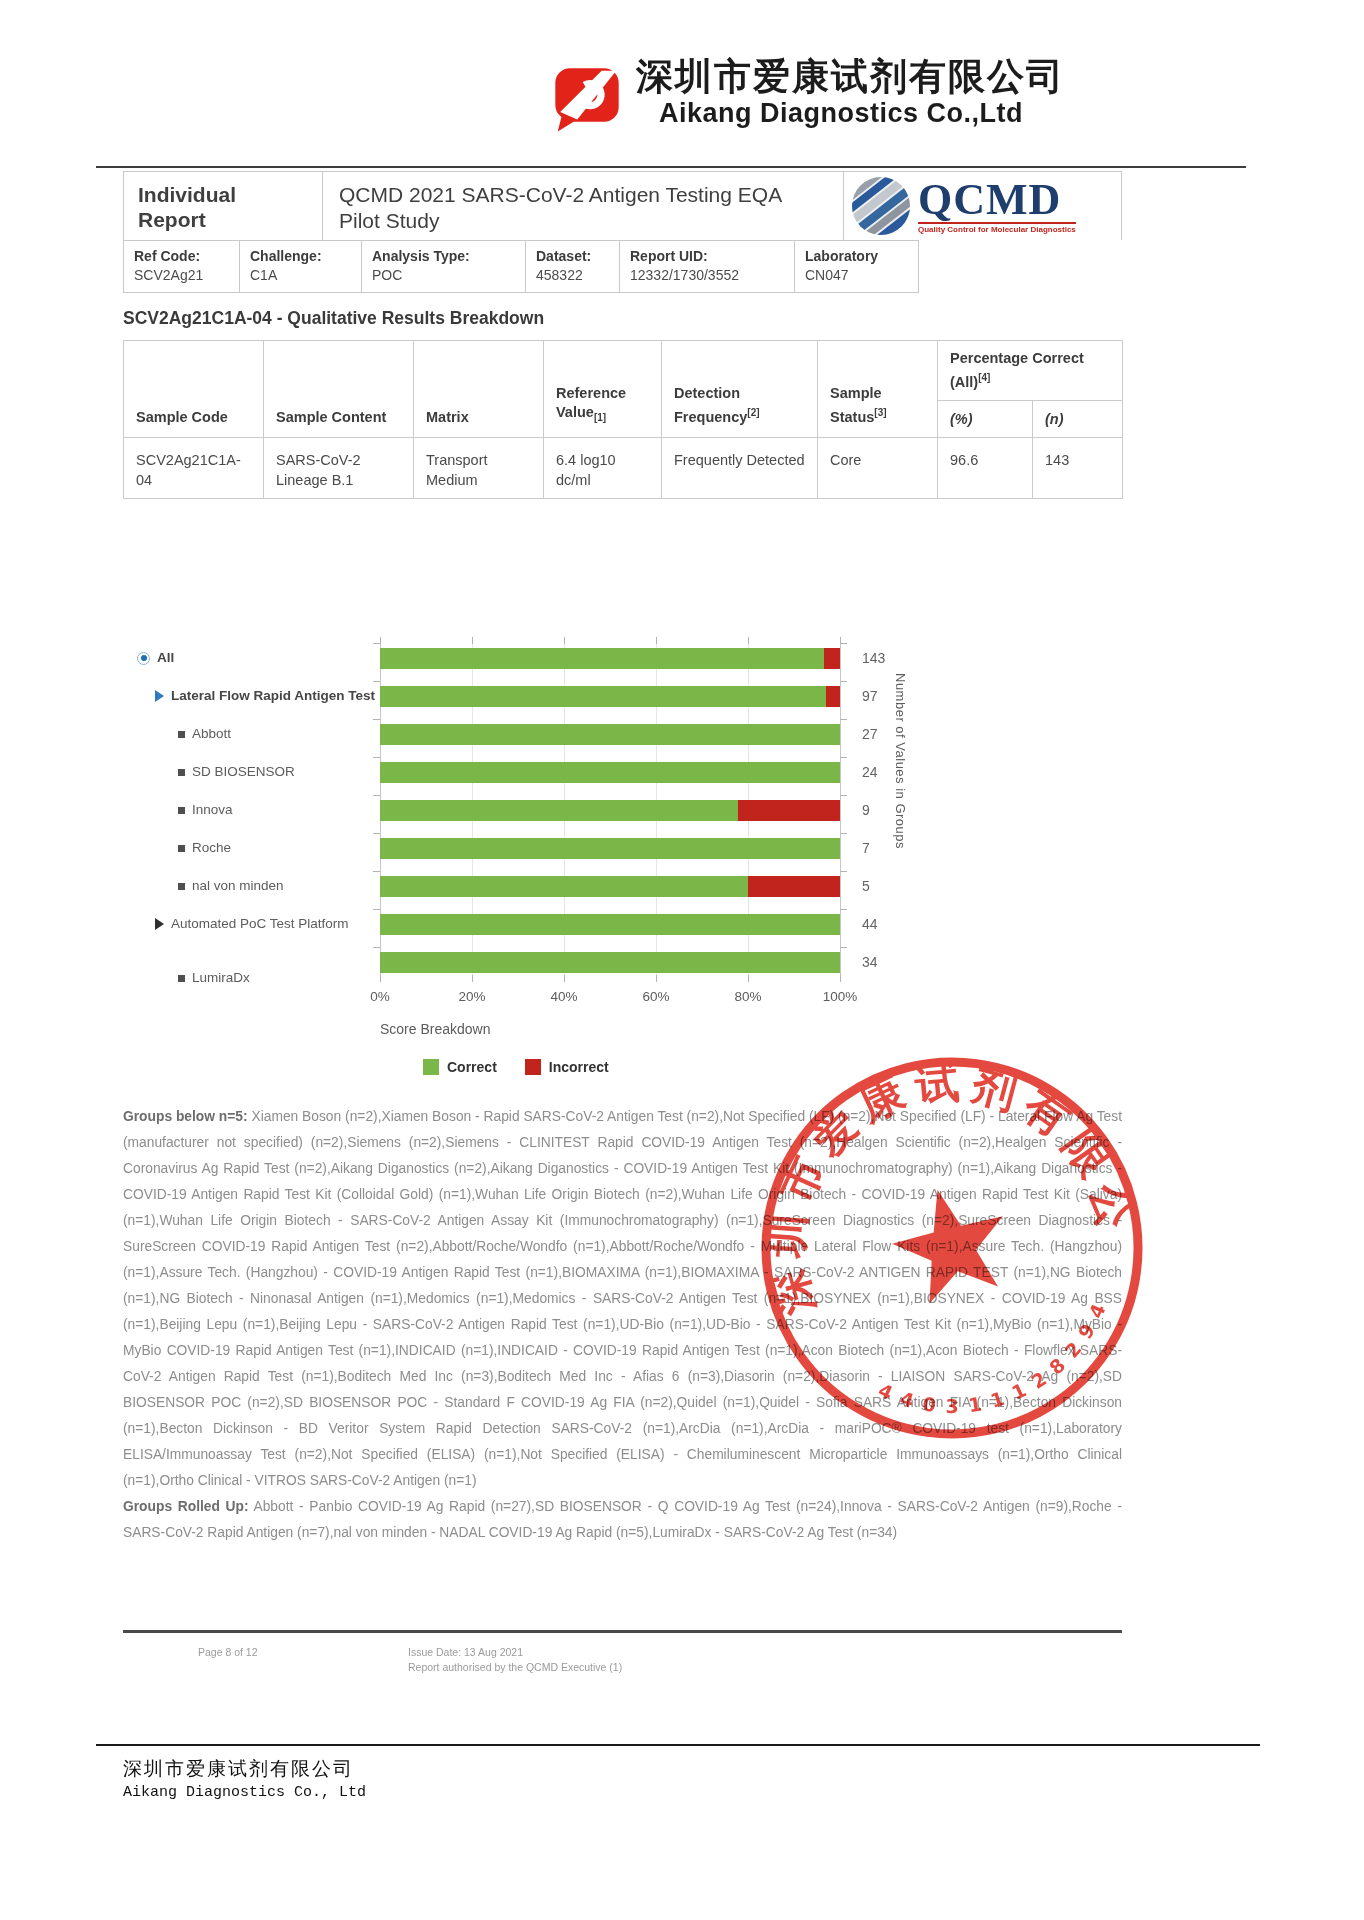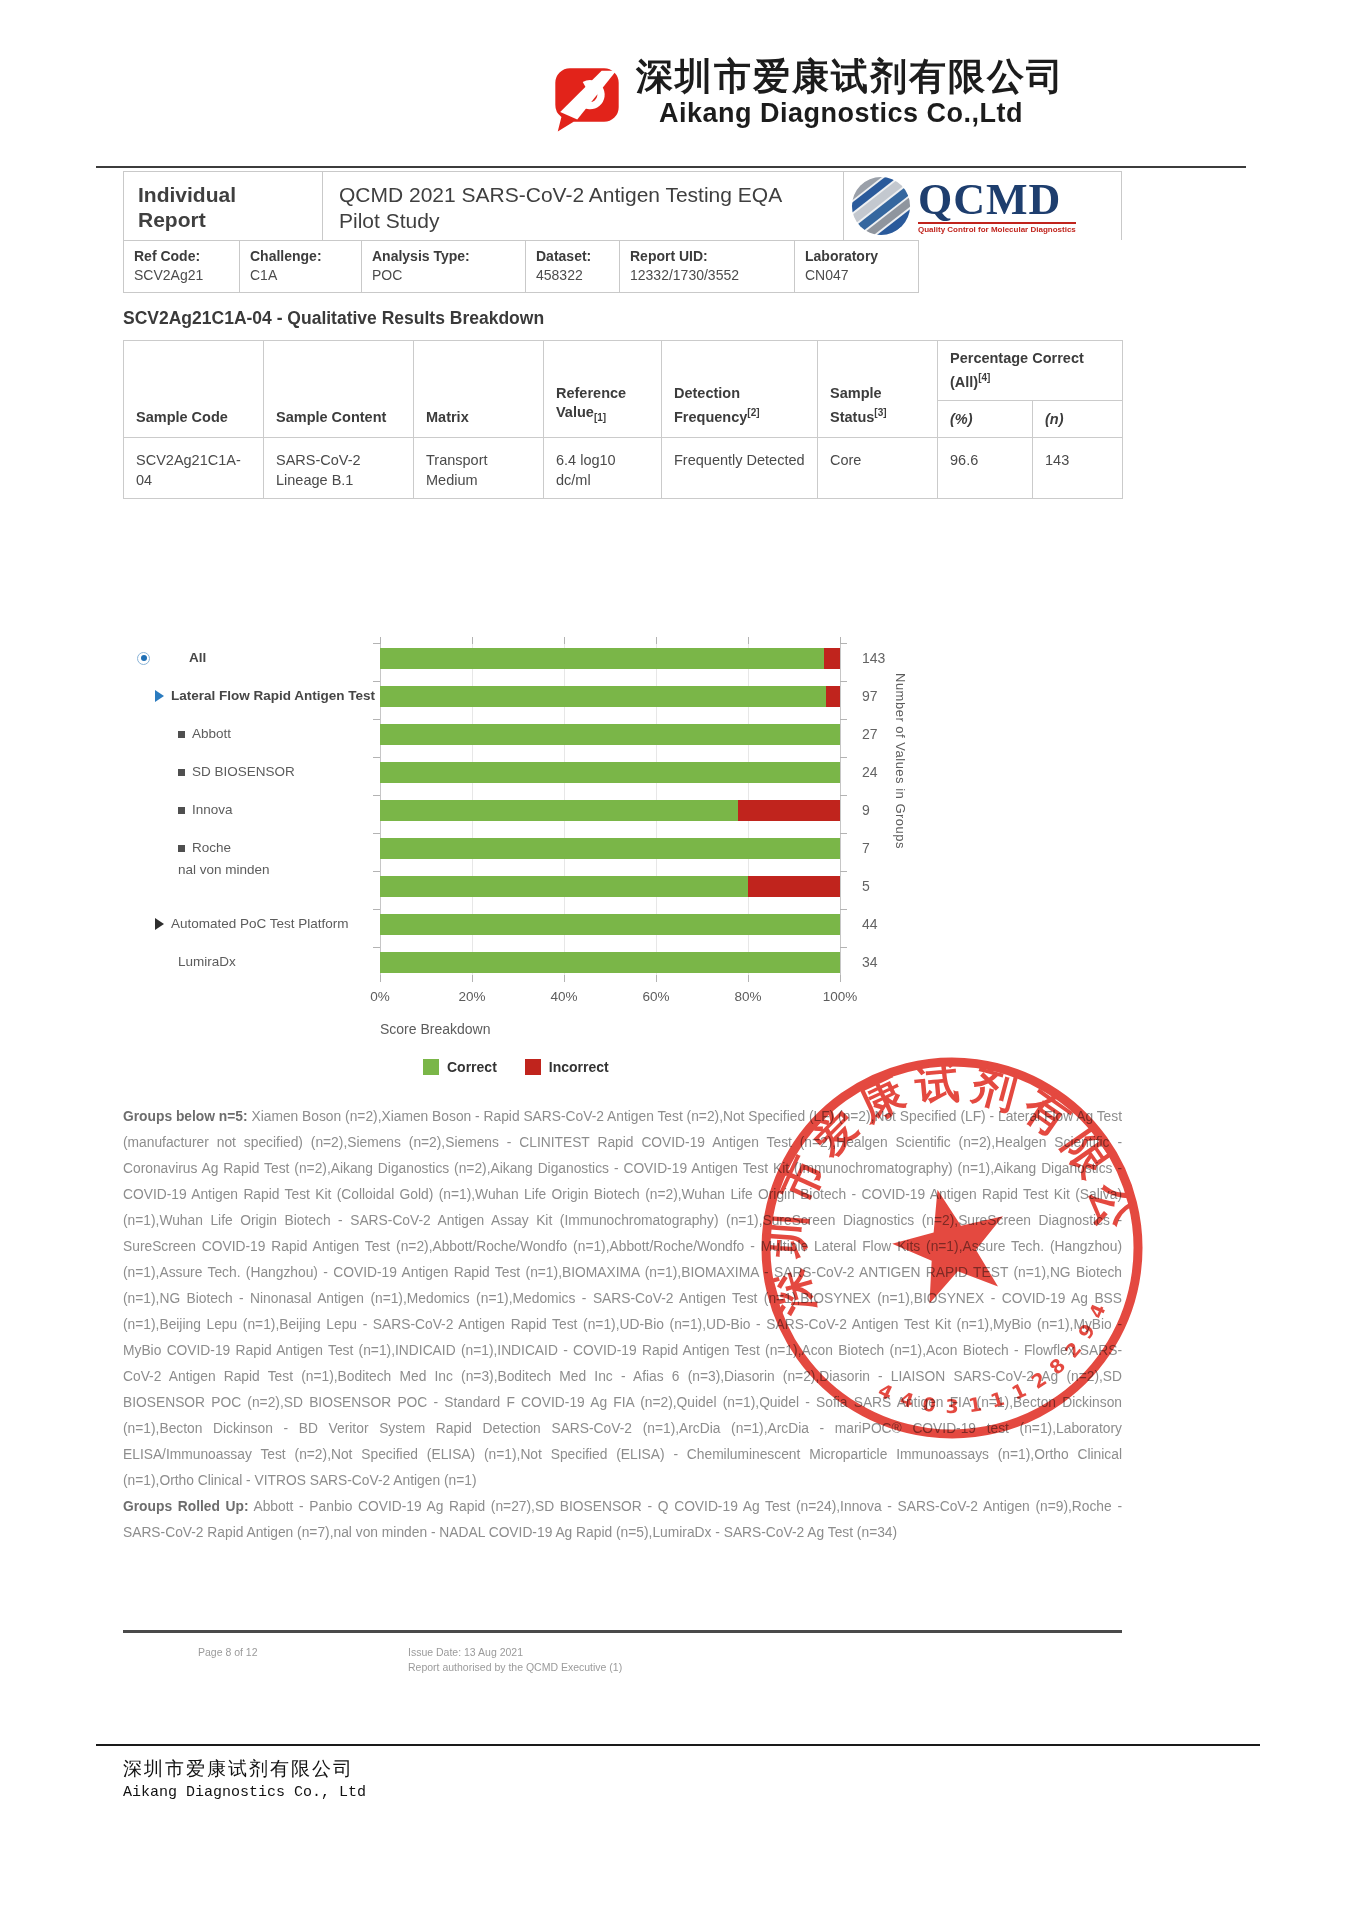--- a/index.html
+++ b/index.html
@@ -226,21 +226,21 @@
         <div class="gridline" style="left: 625px;"></div>
         <div class="tick-x" style="left: 625px; top: 4px; height: 7px;"></div>
         <div class="tick-x" style="left: 625px; top: 342px;"></div>
         <div class="xtick-label" style="left: 625px;">80%</div>
         <div class="axis-v" style="left: 717px;"></div>
         <div class="tick-x" style="left: 717px; top: 4px; height: 7px;"></div>
         <div class="tick-x" style="left: 717px; top: 342px;"></div>
         <div class="xtick-label" style="left: 717px;">100%</div>
         <div class="tick-y" style="left: 250px; top: 10px;"></div>
         <div class="tick-y" style="left: 717px; top: 10px;"></div>
-        <div class="chart-label bold" style="left: 14px; top: 16px; gap: 32px;">
+        <div class="chart-label bold" style="left: 14px; top: 16px;">
           <span class="bullet-radio">
             <i></i>
           </span>
           <span>All</span>
         </div>
         <div class="bar" style="left: 257px; top: 15px; width: 460px;">
           <div class="seg" style="width: 96.6%; background: rgb(122, 182, 72);"></div>
           <div class="seg" style="width: 3.4%; background: rgb(192, 36, 29);"></div>
         </div>
         <div class="nlabel" style="left: 739px; top: 15px;">143</div>
@@ -291,42 +291,42 @@
         <div class="chart-label" style="left: 55px; top: 206px;">
           <span class="bullet-sq"></span>
           <span>Roche</span>
         </div>
         <div class="bar" style="left: 257px; top: 205px; width: 460px;">
           <div class="seg" style="width: 100%; background: rgb(122, 182, 72);"></div>
         </div>
         <div class="nlabel" style="left: 739px; top: 205px;">7</div>
         <div class="tick-y" style="left: 250px; top: 238px;"></div>
         <div class="tick-y" style="left: 717px; top: 238px;"></div>
-        <div class="chart-label" style="left: 55px; top: 228px; flex-direction: column;">
+        <div class="chart-label" style="left: 55px; top: 244px;">
           <span class="bullet-sq"></span>
           <span>nal von minden</span>
         </div>
         <div class="bar" style="left: 257px; top: 243px; width: 460px;">
           <div class="seg" style="width: 80%; background: rgb(122, 182, 72);"></div>
           <div class="seg" style="width: 20%; background: rgb(192, 36, 29);"></div>
         </div>
         <div class="nlabel" style="left: 739px; top: 243px;">5</div>
         <div class="tick-y" style="left: 250px; top: 276px;"></div>
         <div class="tick-y" style="left: 717px; top: 276px;"></div>
         <div class="chart-label" style="left: 32px; top: 282px;">
           <span class="bullet-tri dark"></span>
           <span>Automated PoC Test Platform</span>
         </div>
         <div class="bar" style="left: 257px; top: 281px; width: 460px;">
           <div class="seg" style="width: 100%; background: rgb(122, 182, 72);"></div>
         </div>
         <div class="nlabel" style="left: 739px; top: 281px;">44</div>
         <div class="tick-y" style="left: 250px; top: 314px;"></div>
         <div class="tick-y" style="left: 717px; top: 314px;"></div>
-        <div class="chart-label" style="left: 55px; top: 320px; flex-direction: column;">
+        <div class="chart-label" style="left: 55px; top: 336px;">
           <span class="bullet-sq"></span>
           <span>LumiraDx</span>
         </div>
         <div class="bar" style="left: 257px; top: 319px; width: 460px;">
           <div class="seg" style="width: 100%; background: rgb(122, 182, 72);"></div>
         </div>
         <div class="nlabel" style="left: 739px; top: 319px;">34</div>
       </div>
     <div class="xaxis-title" style="left:257px;width:460px;">Score Breakdown</div>
     <div class="yaxis2-title" style="left:770px;top:40px;height:300px;display:flex;align-items:center;">Number of Values in Groups</div>

